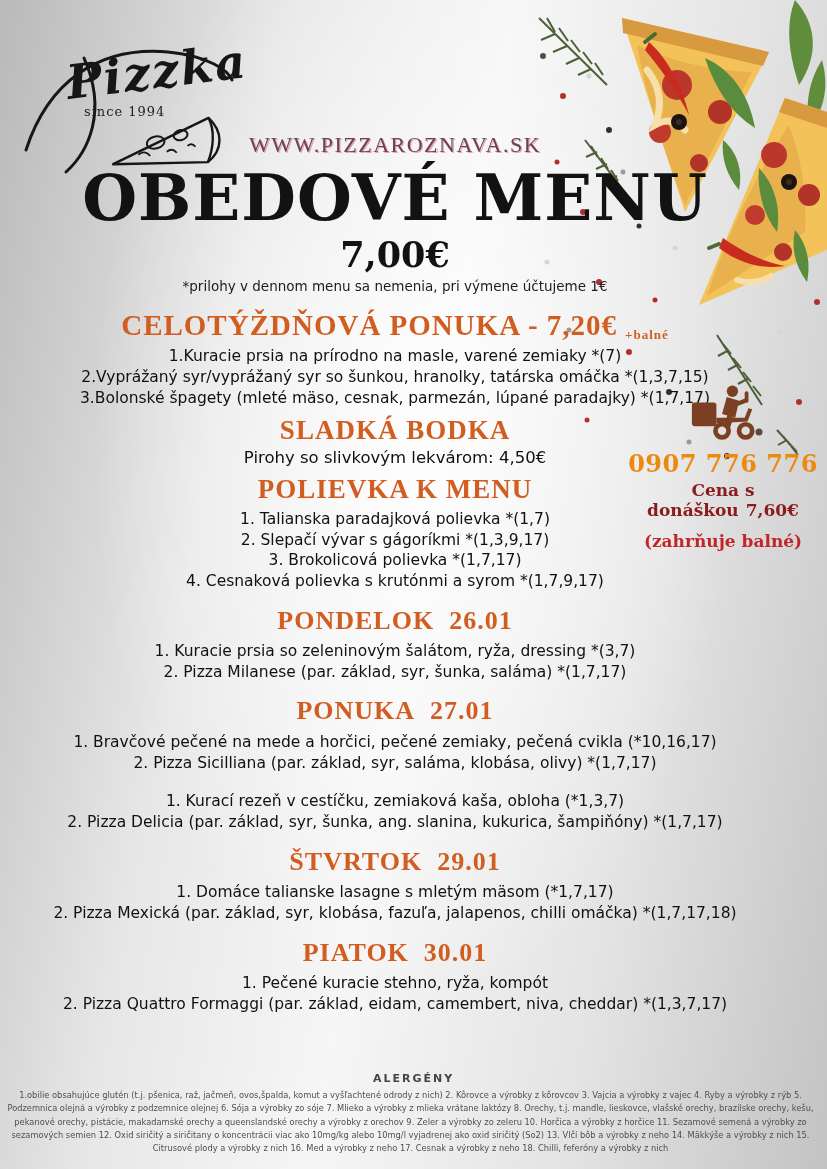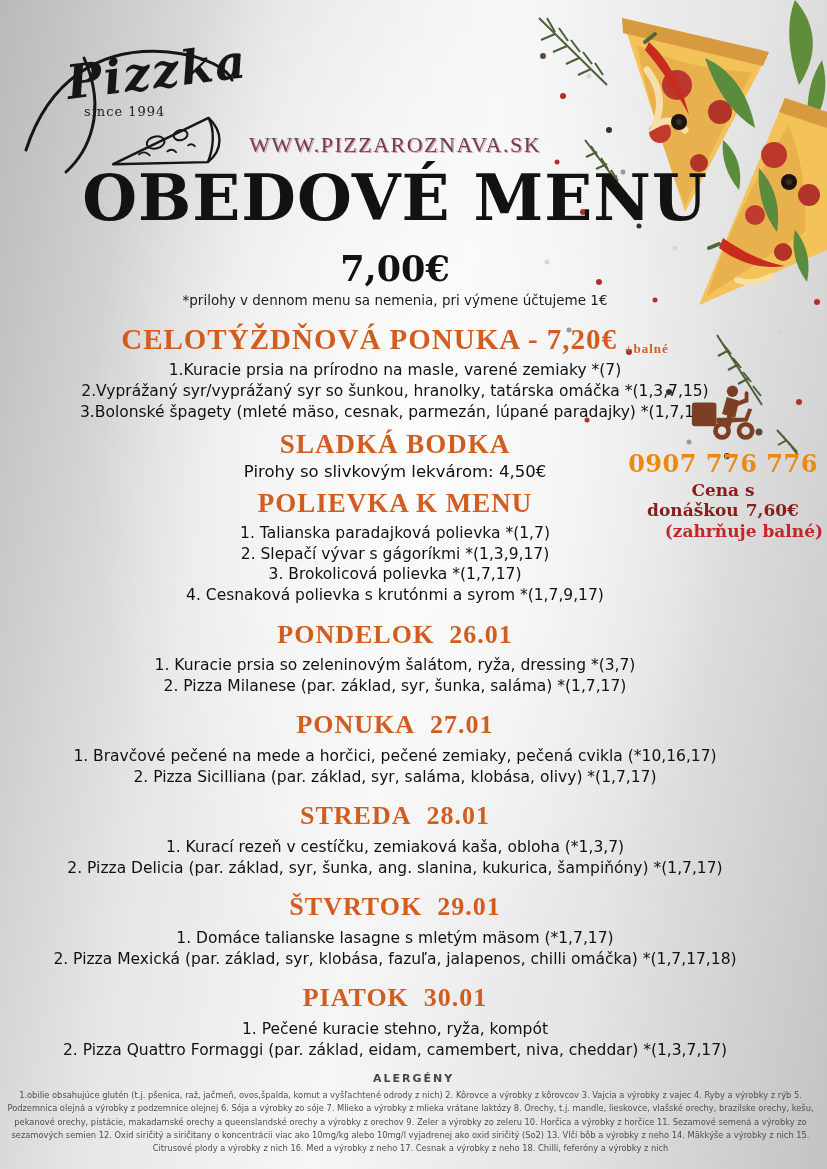--- a/index.html
+++ b/index.html
@@ -35,21 +35,21 @@
     margin-top:132px;
     font-family:"Liberation Serif",serif;font-size:22px;letter-spacing:1.5px;
     color:#6e4156;text-shadow:1.3px .8px 0 rgba(192,57,88,.45);
   }
   .title{
     margin:6px 0 0 0;
     font-family:"DejaVu Serif",serif;font-weight:700;font-size:63px;line-height:1.08;
     color:#121212;letter-spacing:1px;
   }
   .big-price{
-    margin-top:16px;
+    margin-top:2px;
     font-family:"DejaVu Serif",serif;font-weight:700;font-size:35px;color:#121212;
   }
   .note{margin-top:3px;font-size:13.5px;color:#1c1c1c;}
   .sec{
     font-family:"Liberation Serif",serif;font-weight:700;
     color:#d25d20;letter-spacing:1px;line-height:1.22;margin:0;
   }
   .sec.weekly{margin-top:14px;font-size:29px;}
   .sec.small{margin-top:6px;font-size:27px;}
   .sec .sub{font-size:13px;vertical-align:-4px;margin-left:8px;}
@@ -65,22 +65,22 @@
   .delivery .phone{
     margin-top:4px;font-family:"DejaVu Serif",serif;font-weight:700;
     font-size:24px;color:#ec8a10;letter-spacing:.5px;
   }
   .delivery .dprice{
     margin-top:2px;font-family:"DejaVu Serif",serif;font-weight:700;
     font-size:17px;color:#8c1b1b;
   }
   .delivery .dprice .val{margin-left:7px;}
   .delivery .dnote{
-    margin-top:1px;font-family:"DejaVu Serif",serif;font-weight:700;
-    font-size:17px;color:#c2252a;text-align:right;
+    margin-top:11px;font-family:"DejaVu Serif",serif;font-weight:700;
+    font-size:17px;color:#c2252a;
   }
   
   .allergens{position:absolute;left:0;right:0;top:1072px;text-align:center;}
   .allergens h3{
     margin:0;font-weight:700;font-size:11px;letter-spacing:2px;color:#454545;
   }
   .allergens p{
     margin:4px 12px 0 6px;font-size:8.3px;line-height:1.6;color:#4f4f4f;
   }
 </style>
@@ -222,21 +222,20 @@
 
     <div class="day-block">
       <h2 class="sec"><span>PONUKA</span><span class="date">27.01</span></h2>
       <ul class="list">
         <li>1. Bravčové pečené na mede a horčici, pečené zemiaky, pečená cvikla (*10,16,17)</li>
         <li>2. Pizza Sicilliana (par. základ, syr, saláma, klobása, olivy) *(1,7,17)</li>
       </ul>
     </div>
 
     <div class="day-block">
-      <h2 class="sec"><span>STREDA</span><span class="date">28.01</span></h2>
       <ul class="list">
         <li>1. Kurací rezeň v cestíčku, zemiaková kaša, obloha (*1,3,7)</li>
         <li>2. Pizza Delicia (par. základ, syr, šunka, ang. slanina, kukurica, šampiňóny) *(1,7,17)</li>
       </ul>
     </div>
 
     <div class="day-block">
       <h2 class="sec"><span>ŠTVRTOK</span><span class="date">29.01</span></h2>
       <ul class="list">
         <li>1. Domáce talianske lasagne s mletým mäsom (*1,7,17)</li>

